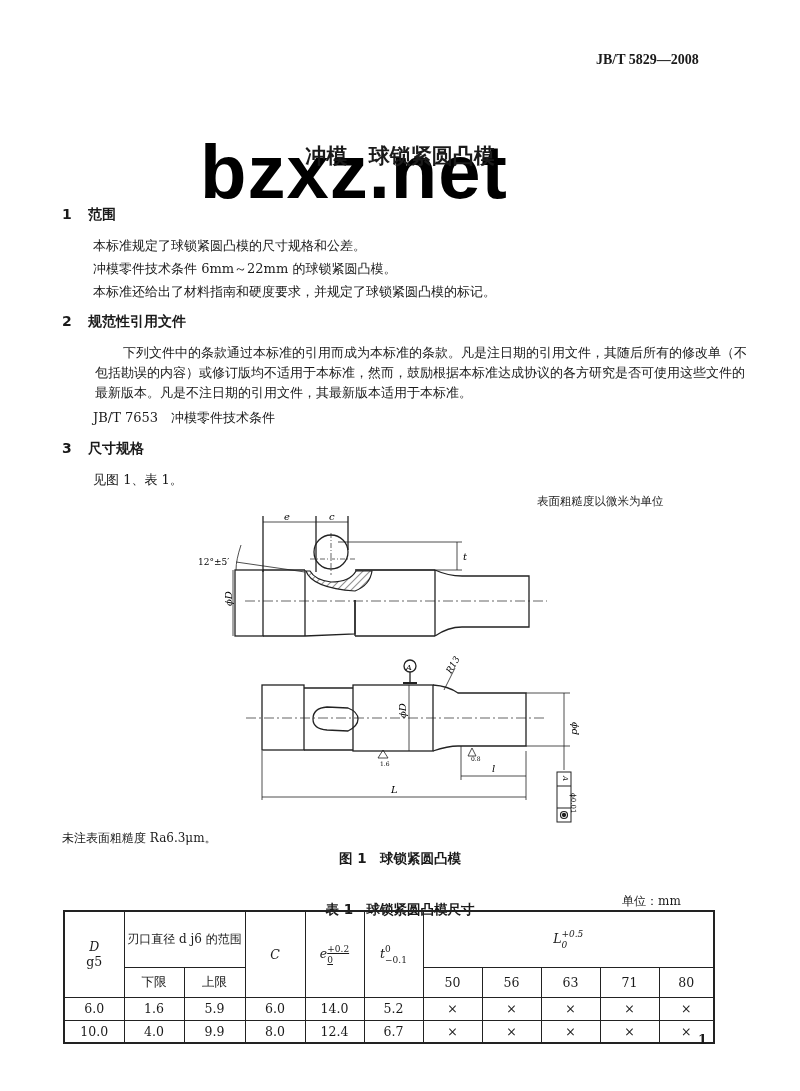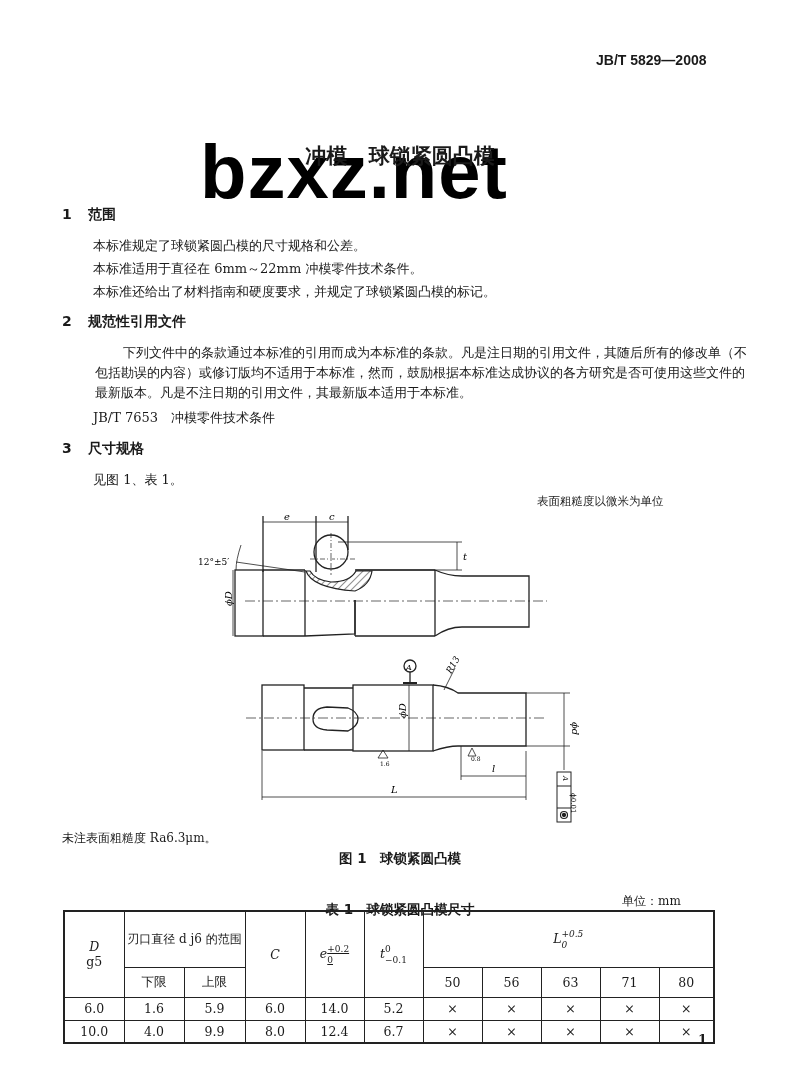--- a/index.html
+++ b/index.html
@@ -1,19 +1,19 @@
 <!DOCTYPE html>
 <html><head>
 <meta charset="utf-8">
 <style>
   html, body { margin:0; padding:0; background:#ffffff; }
   body { width:800px; height:1091px; position:relative; overflow:hidden;
          font-family:"DejaVu Serif", serif; color:#1a1a1a; }
   .abs { position:absolute; }
-  .std-code { left:596px; top:52px; font-family:Liberation Sans, sans-serif; font-weight:bold; font-size:14px;text-align:right; }
+  .std-code { left:596px; top:52px; font-family:Liberation Serif, serif; font-weight:bold; font-size:14px;text-align:right; }
   .watermark { left:200px; top:132px; font-family:"Liberation Sans", sans-serif; font-weight:bold; font-size:76px; color:#000000; letter-spacing:1px; line-height:80px; }
   .doc-title { left:0; width:800px; top:142px; text-align:center; font-family:"DejaVu Sans", sans-serif; font-weight:bold; font-size:21px; word-spacing:14px; }
   .sec-head { left:62px; font-family:"DejaVu Sans", sans-serif; font-weight:bold; font-size:14px; }
   .sec-head .num { display:inline-block; width:26px; }
   .para { left:93px; font-size:13px; line-height:20px; }
   .para-wide { left:62px; width:660px; font-size:13px; line-height:20px; text-indent:28px;margin-left:33px; }
   .note-right { left:537px; top:494px; font-size:11.5px; }
   .cap { left:0; width:800px; text-align:center; font-family:"DejaVu Sans", sans-serif; font-weight:bold; font-size:13.5px; }
   .unit { left:622px; top:893px; font-size:12px; }
   table.dims { position:absolute; left:63px; top:910px; border-collapse:collapse; font-size:12.5px; }
@@ -27,21 +27,21 @@
 <body>
 
 <div class="abs std-code">JB/T 5829—2008</div>
 <div class="abs watermark">bzxz.net</div>
 <div class="abs doc-title">冲模  球锁紧圆凸模</div>
 
 <div class="abs sec-head" style="top:206px;">
   <span class="num">1</span><span>范围</span>
 </div>
 <div class="abs para" style="top:236px;">本标准规定了球锁紧圆凸模的尺寸规格和公差。</div>
-<div class="abs para" style="top:259px;">本标准适用于直径在 6mm～22mm 冲模零件技术条件。</div>
+<div class="abs para" style="top:259px;">冲模零件技术条件 6mm～22mm 的球锁紧圆凸模。</div>
 <div class="abs para" style="top:282px;">本标准还给出了材料指南和硬度要求，并规定了球锁紧圆凸模的标记。</div>
 
 <div class="abs sec-head" style="top:313px;">
   <span class="num">2</span><span>规范性引用文件</span>
 </div>
 <div class="abs para-wide" style="top:343px;">下列文件中的条款通过本标准的引用而成为本标准的条款。凡是注日期的引用文件，其随后所有的修改单（不包括勘误的内容）或修订版均不适用于本标准，然而，鼓励根据本标准达成协议的各方研究是否可使用这些文件的最新版本。凡是不注日期的引用文件，其最新版本适用于本标准。</div>
 <div class="abs para" style="top:408px;">JB/T 7653　冲模零件技术条件</div>
 
 <div class="abs sec-head" style="top:440px;">
   <span class="num">3</span><span>尺寸规格</span>

